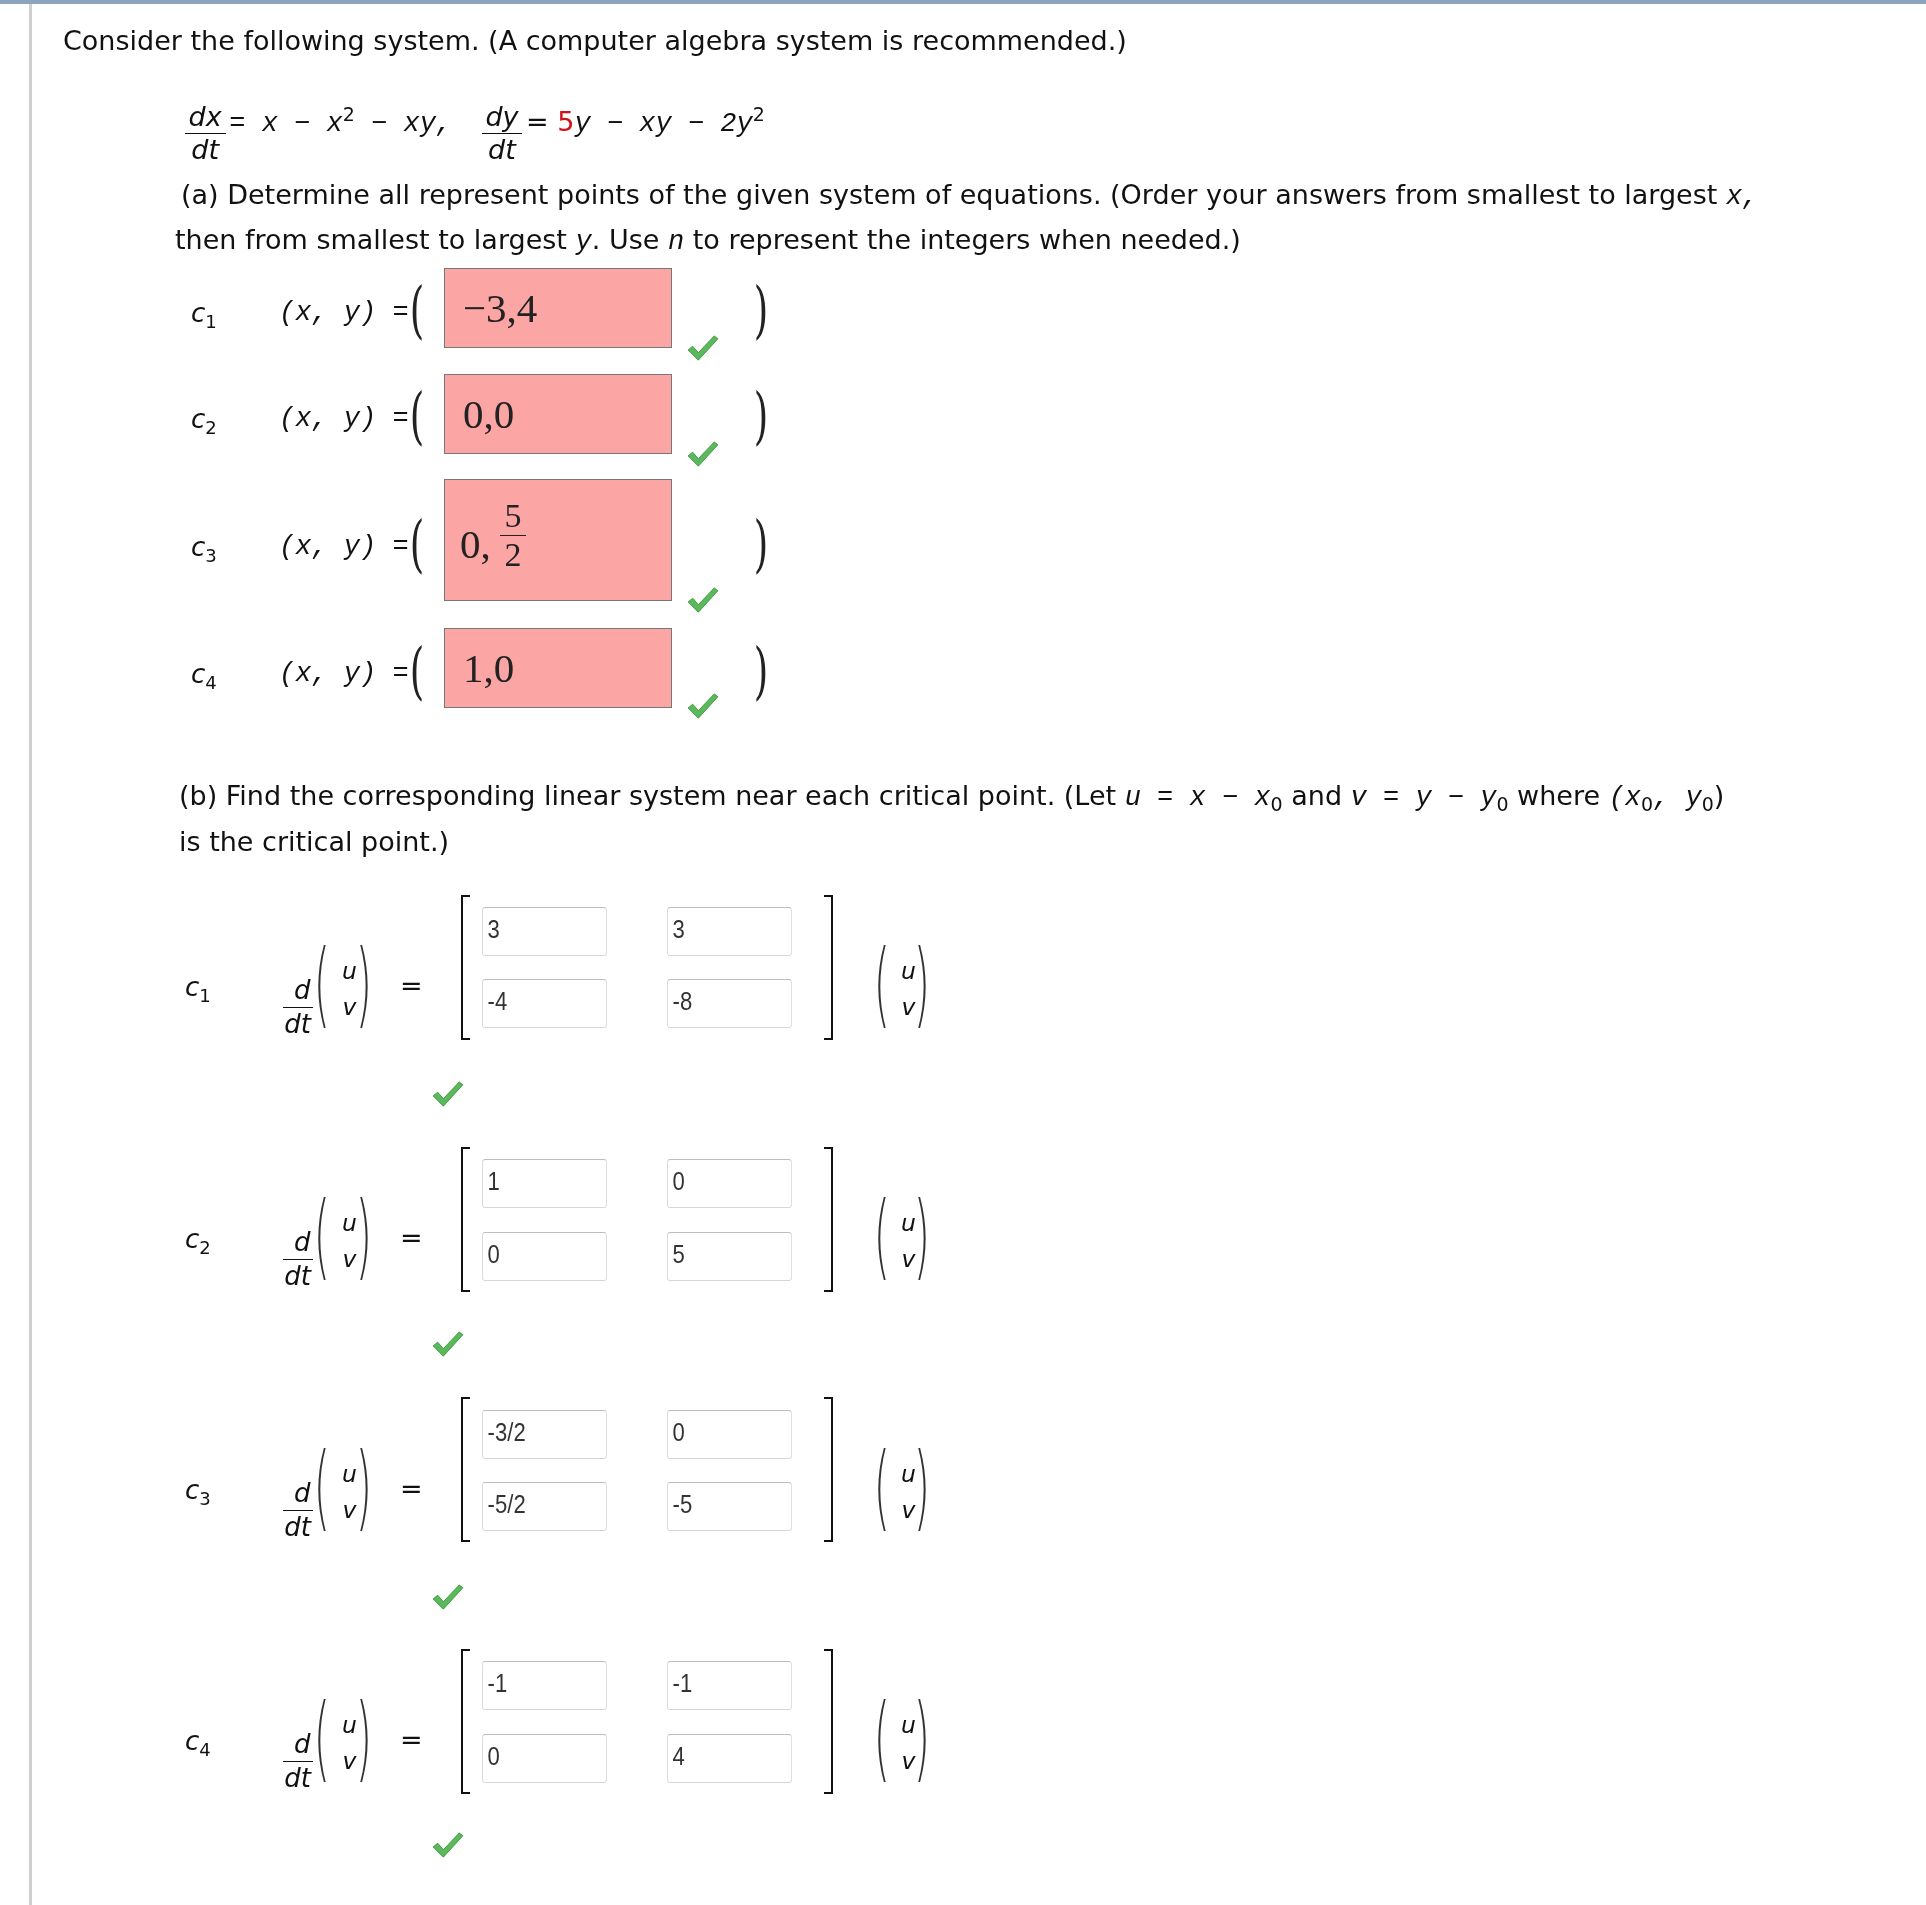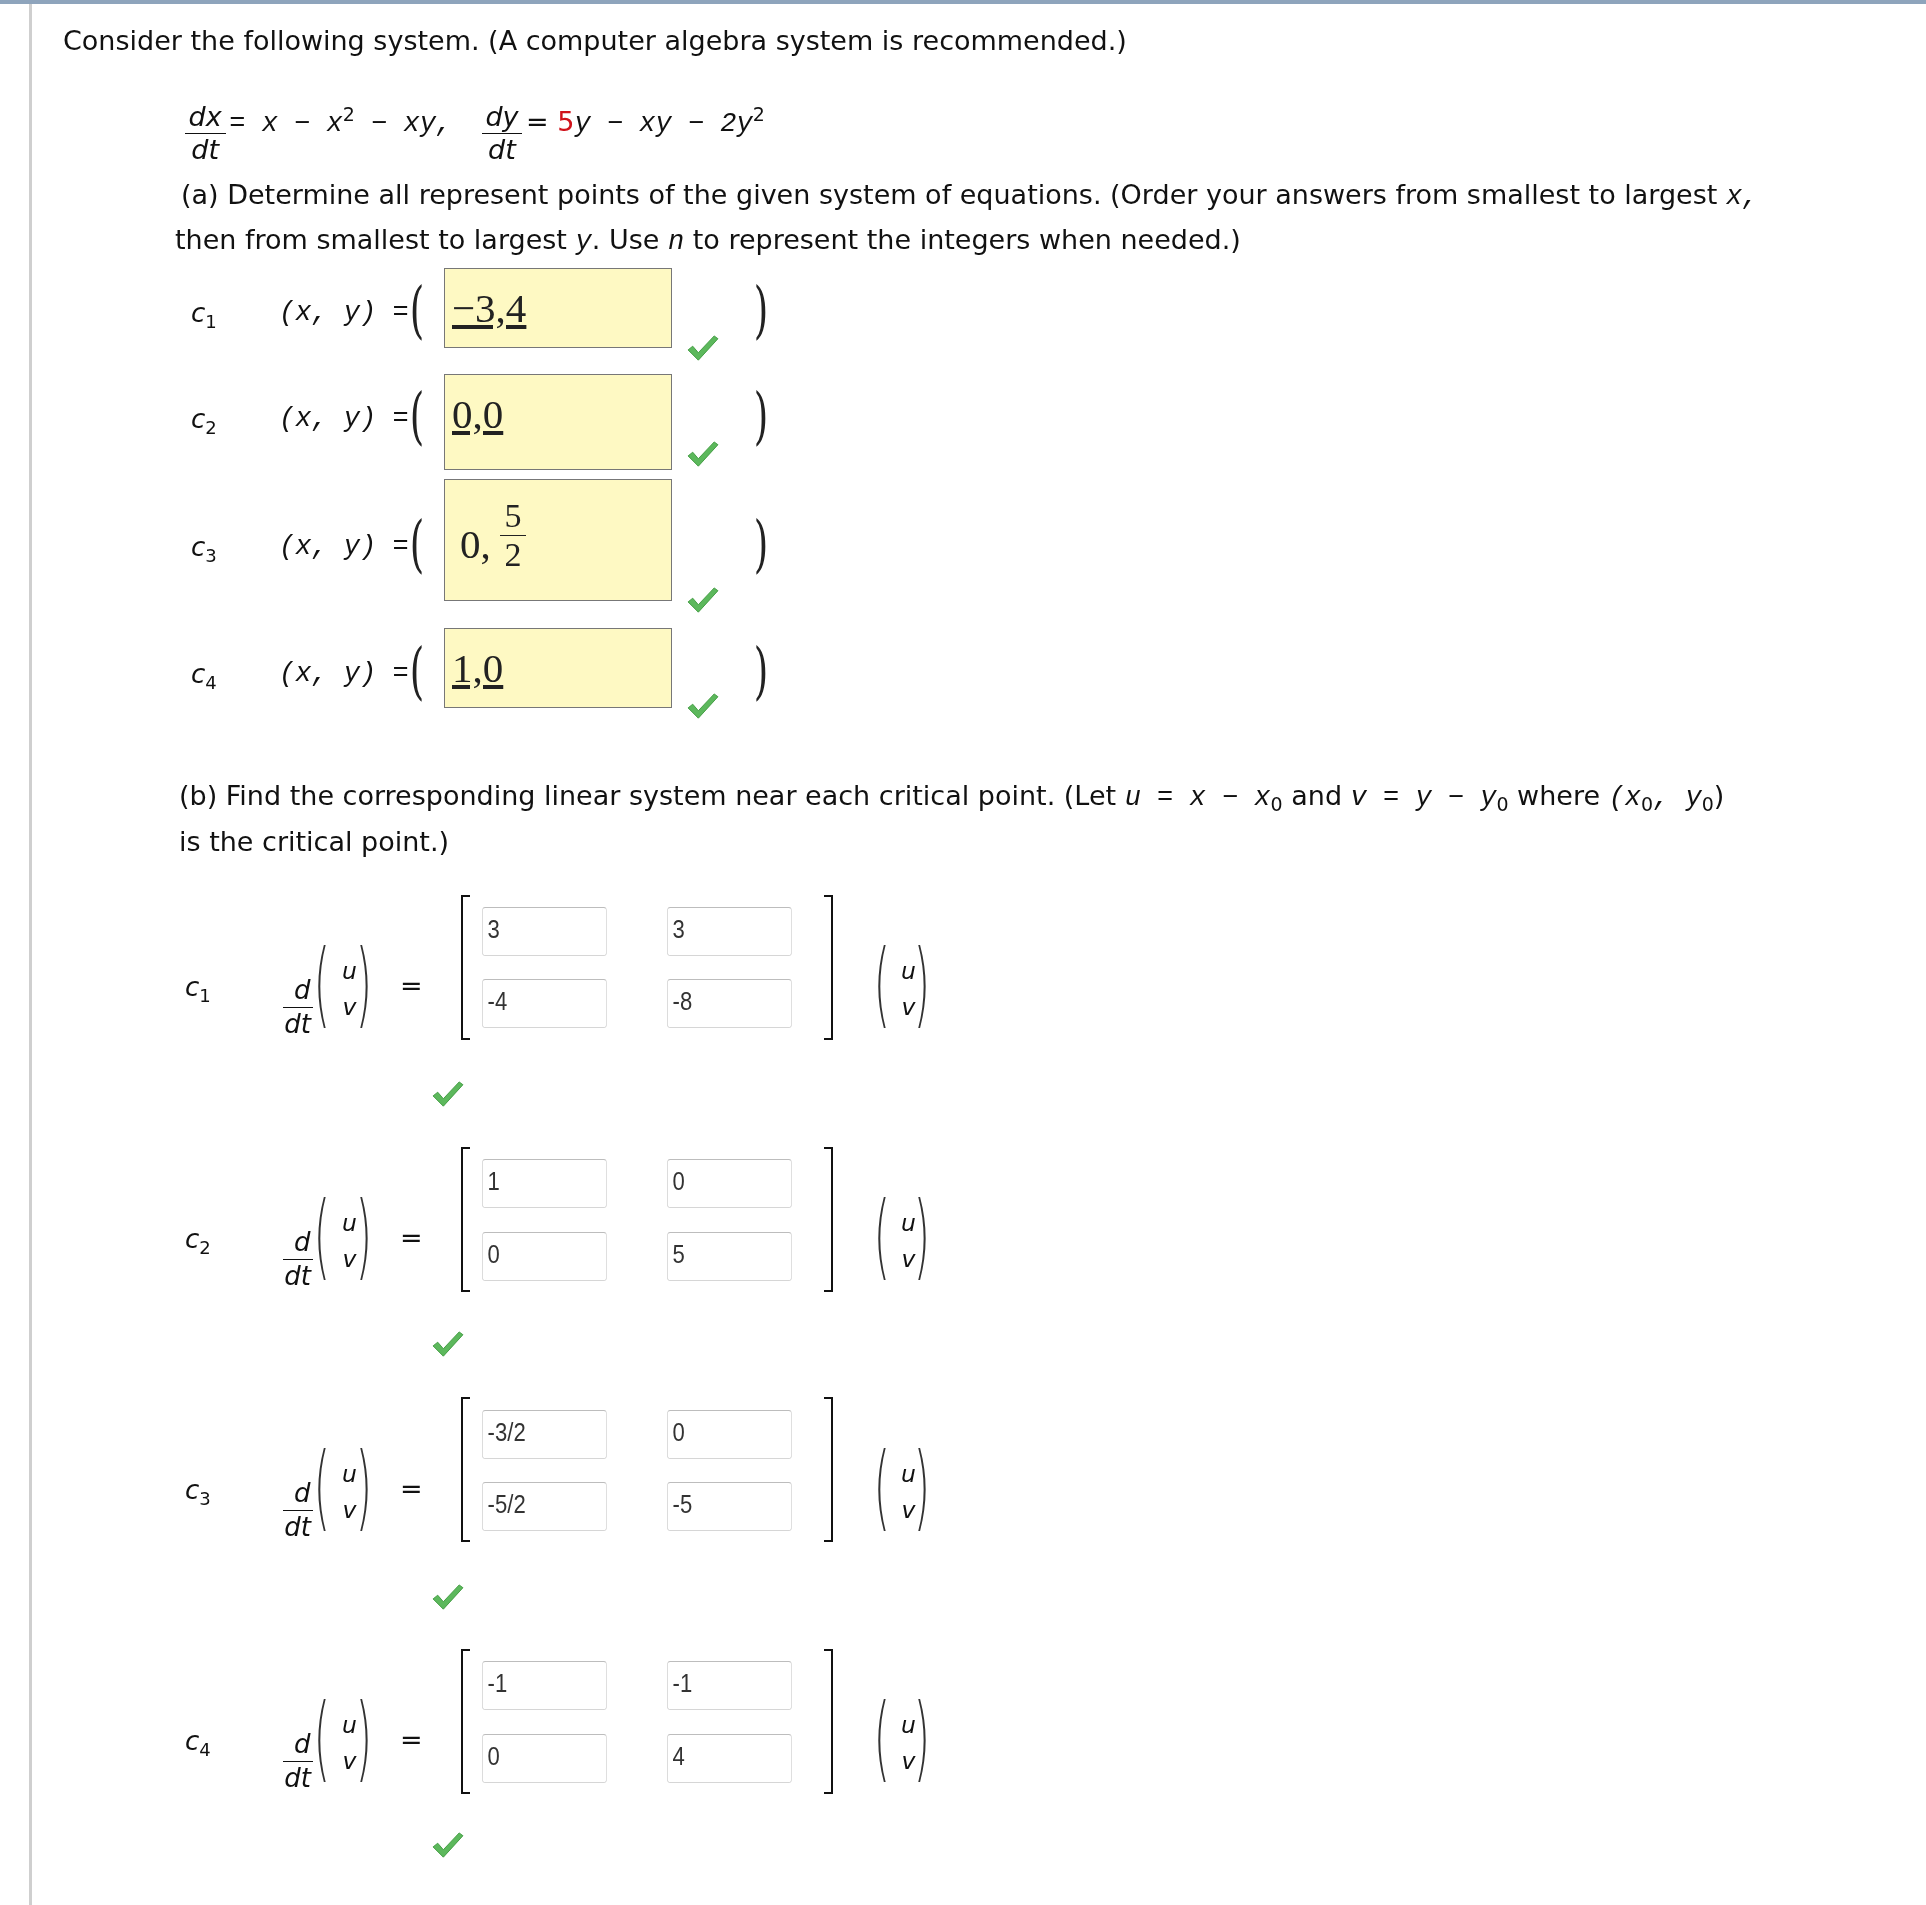--- a/index.html
+++ b/index.html
@@ -11,22 +11,22 @@
   i, .it { font-style:italic;font-family:Liberation Mono, monospace; }
   .red { color:#d0121b; }
   .frac { display:inline-block; vertical-align:middle; text-align:center; font-style:italic; margin:0 3.8px; }
   .frac .num { display:block; border-bottom:1.9px solid #111; padding:0 3.8px; line-height:32px;margin-top:20px; }
   .frac .den { display:block; line-height:32px;text-align:center; }
   sup { font-size:19px; }
   sub { font-size:19px; }
   .clabel { font-style:italic; font-size:26px; }
   .clabel sub { font-size:18px; font-style:normal; }
   .paren { font-family:"DejaVu Serif",serif; font-size:62px; font-weight:200; color:#222; transform:scaleX(0.6); display:inline-block; }
-  .ansbox { position:absolute; border:1.9px solid #777; background:#fef9c3;
-            font-family:"Liberation Serif","DejaVu Serif",serif; font-size:41px; color:#222; padding-left:7px; box-sizing:border-box;text-decoration:underline; }
+  .ansbox { position:absolute; border:1.9px solid #777; background:#fca5a5;
+            font-family:"Liberation Serif","DejaVu Serif",serif; font-size:41px; color:#222; padding-left:18px; box-sizing:border-box; }
   .check { position:absolute; width:34px; height:28px; }
   .mat-bracket { position:absolute; border:2.8px solid #111; width:9.4px; box-sizing:border-box; }
   .mat-bracket.l { border-right:none; }
   .mat-bracket.r { border-left:none; }
   .cell { position:absolute; width:147px; height:49px; border:1.9px solid #d6d6d6; border-top-color:#bdbdbd; border-radius:3.8px;
           box-sizing:border-box; background:#fff; font-family:"Liberation Sans",sans-serif; font-size:26px; color:#333;
           padding:5.6px 0 0 5.6px; transform:scaleX(0.85); transform-origin:left; }
   .uv { position:absolute; font-style:italic; font-size:23.5px; line-height:36px; text-align:center; }
   .bigparen { position:absolute; font-family:"DejaVu Sans",sans-serif; font-size:92px; font-weight:100; color:#333; transform:scaleX(0.45); line-height:1; }
 </style>
@@ -62,21 +62,21 @@
 <div class="abs paren" style="left:405px; top:273px;">(</div>
 <div class="ansbox" style="left:444px; top:268px; width:228px; height:80px; padding-top:15px;">−3,4</div>
 <svg class="check" style="left:686px; top:335px;" viewBox="0 0 36 30">
     <path d="M2 16 L13 27 L34 4 L30 1 L13 19 L7 12 Z" fill="#5cb85c" stroke="#3e9a3e" stroke-width="1"></path>
   </svg>
 <div class="abs paren" style="left:749px; top:273px;">)</div>
 
 <div class="abs clabel" style="left:191px; top:404px;"><span>c</span><sub>2</sub></div>
 <div class="abs it" style="left:279px; top:404px;">(x, y) =</div>
 <div class="abs paren" style="left:405px; top:379px;">(</div>
-<div class="ansbox" style="left:444px; top:374px; width:228px; height:96px; padding-top:15px;">0,0</div>
+<div class="ansbox" style="left:444px; top:374px; width:228px; height:80px; padding-top:15px;">0,0</div>
 <svg class="check" style="left:686px; top:441px;" viewBox="0 0 36 30">
     <path d="M2 16 L13 27 L34 4 L30 1 L13 19 L7 12 Z" fill="#5cb85c" stroke="#3e9a3e" stroke-width="1"></path>
   </svg>
 <div class="abs paren" style="left:749px; top:379px;">)</div>
 
 <div class="abs clabel" style="left:191px; top:532px;"><span>c</span><sub>3</sub></div>
 <div class="abs it" style="left:279px; top:532px;">(x, y) =</div>
 <div class="abs paren" style="left:405px; top:507px;">(</div>
 <div class="ansbox" style="left:444px; top:479px; width:228px; height:122px;">
   <span style="position:absolute; left:15px; top:40px;">0,</span>

